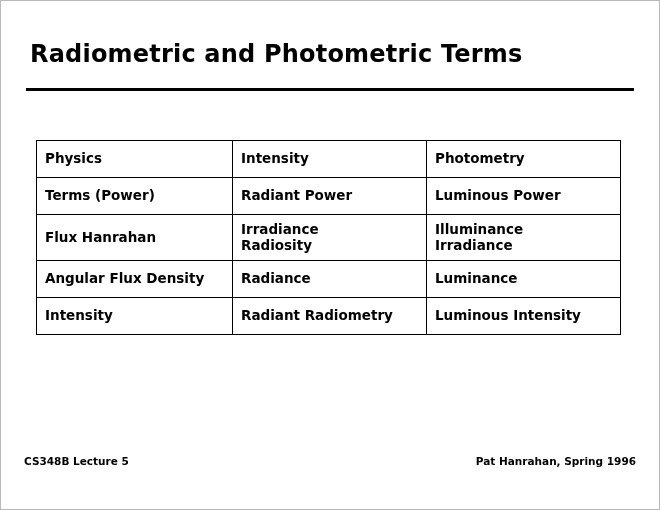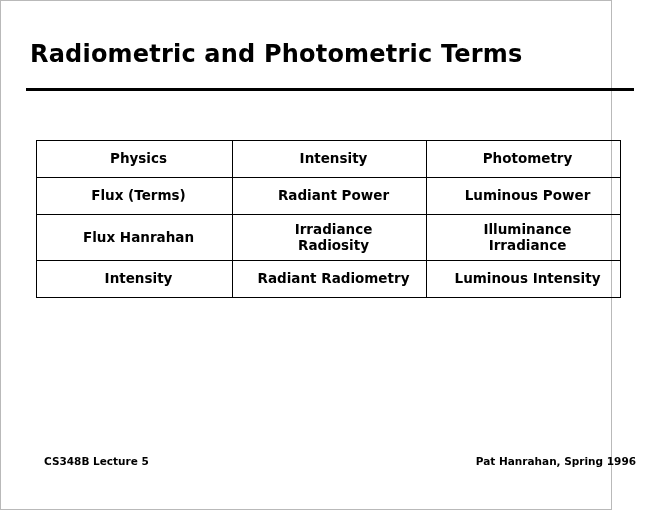--- a/index.html
+++ b/index.html
@@ -9,21 +9,21 @@
   body {
     width: 660px;
     height: 510px;
     background: #ffffff;
     font-family: "DejaVu Sans", sans-serif;
     color: #000000;
     overflow: hidden;
   }
   .slide {
     position: relative;
-    width: 612px;
+    width: 660px;
     height: 510px;
     box-sizing: border-box;
   }
   .slide-border {
     position: absolute;
     left: 0; top: 0; right: 0; bottom: 0;
     border: 1px solid #b9b9b9;
     pointer-events: none;
   }
   .title {
@@ -41,21 +41,20 @@
     top: 88px;
     width: 608px;
     height: 3px;
     background: #000000;
   }
   .table-wrap {
     position: absolute;
     left: 36px;
     top: 140px;
     width: 584px;
-    text-align: center;
   }
   table.terms {
     border-collapse: collapse;
     width: 584px;
     table-layout: fixed;
   }
   table.terms td {
     border: 1px solid #000000;
     padding: 7px 0 7px 8px;
     font-size: 13.5px;
@@ -79,21 +78,20 @@
     top: 455px;
     width: 660px;
     height: 16px;
   }
   .footer-left {
     position: absolute;
     left: 24px;
     top: 0;
     font-size: 10.5px;
     font-weight: bold;
-    margin-left: 20px;
   }
   .footer-right {
     position: absolute;
     right: 24px;
     top: 0;
     font-size: 10.5px;
     font-weight: bold;
   }
 </style>
 </head>
@@ -113,40 +111,51 @@
         <col class="c3">
       </colgroup>
       <tbody id="table-body">
           <tr>
             <td>Physics</td>
             <td>Intensity</td>
             <td>Photometry</td>
           </tr>
           <tr>
             <td>
-              <div>Flux (Terms)</div>
+              <div>Terms (Power)</div>
             </td>
             <td>
               <div>Radiant Power</div>
             </td>
             <td>
               <div>Luminous Power</div>
             </td>
           </tr>
           <tr>
             <td>
               <div>Flux Hanrahan</div>
             </td>
             <td class="double">
               <div>Irradiance</div>
               <div class="line2">Radiosity</div>
             </td>
             <td class="double">
               <div>Illuminance</div>
               <div class="line2">Irradiance</div>
+            </td>
+          </tr>
+          <tr>
+            <td>
+              <div>Angular Flux Density</div>
+            </td>
+            <td>
+              <div>Radiance</div>
+            </td>
+            <td>
+              <div>Luminance</div>
             </td>
           </tr>
           <tr>
             <td>
               <div>Intensity</div>
             </td>
             <td>
               <div>Radiant Radiometry</div>
             </td>
             <td>

